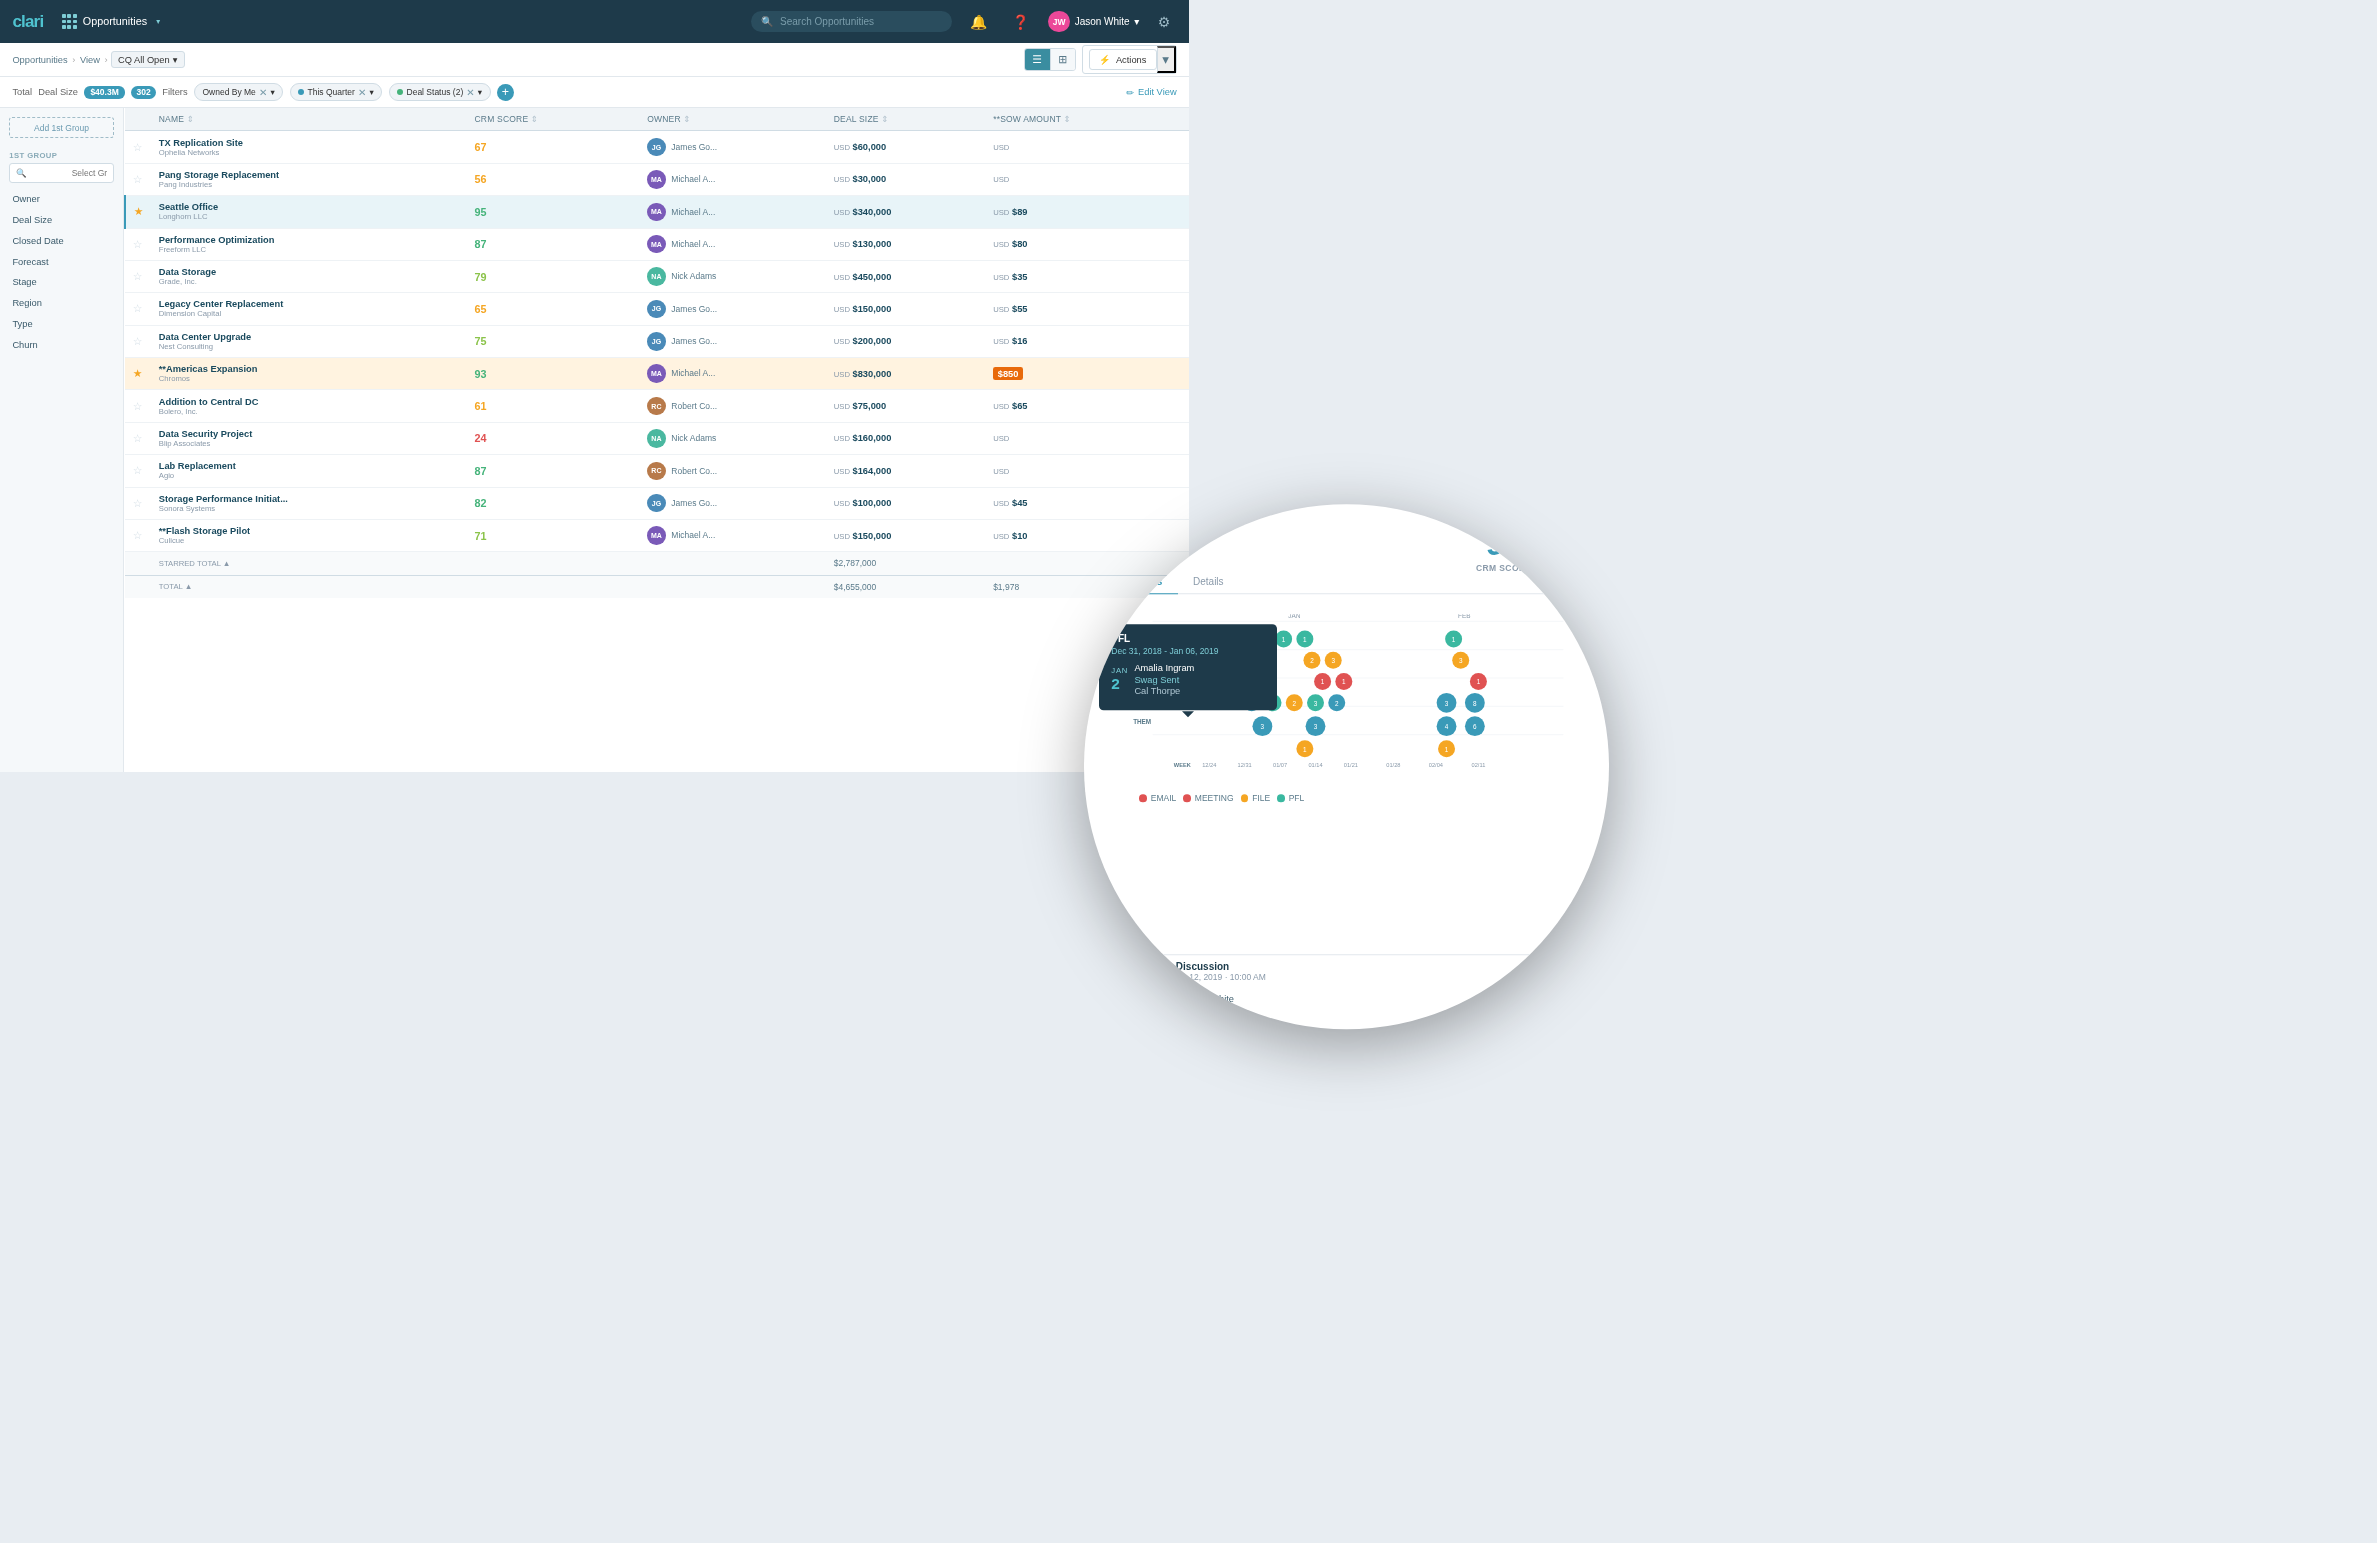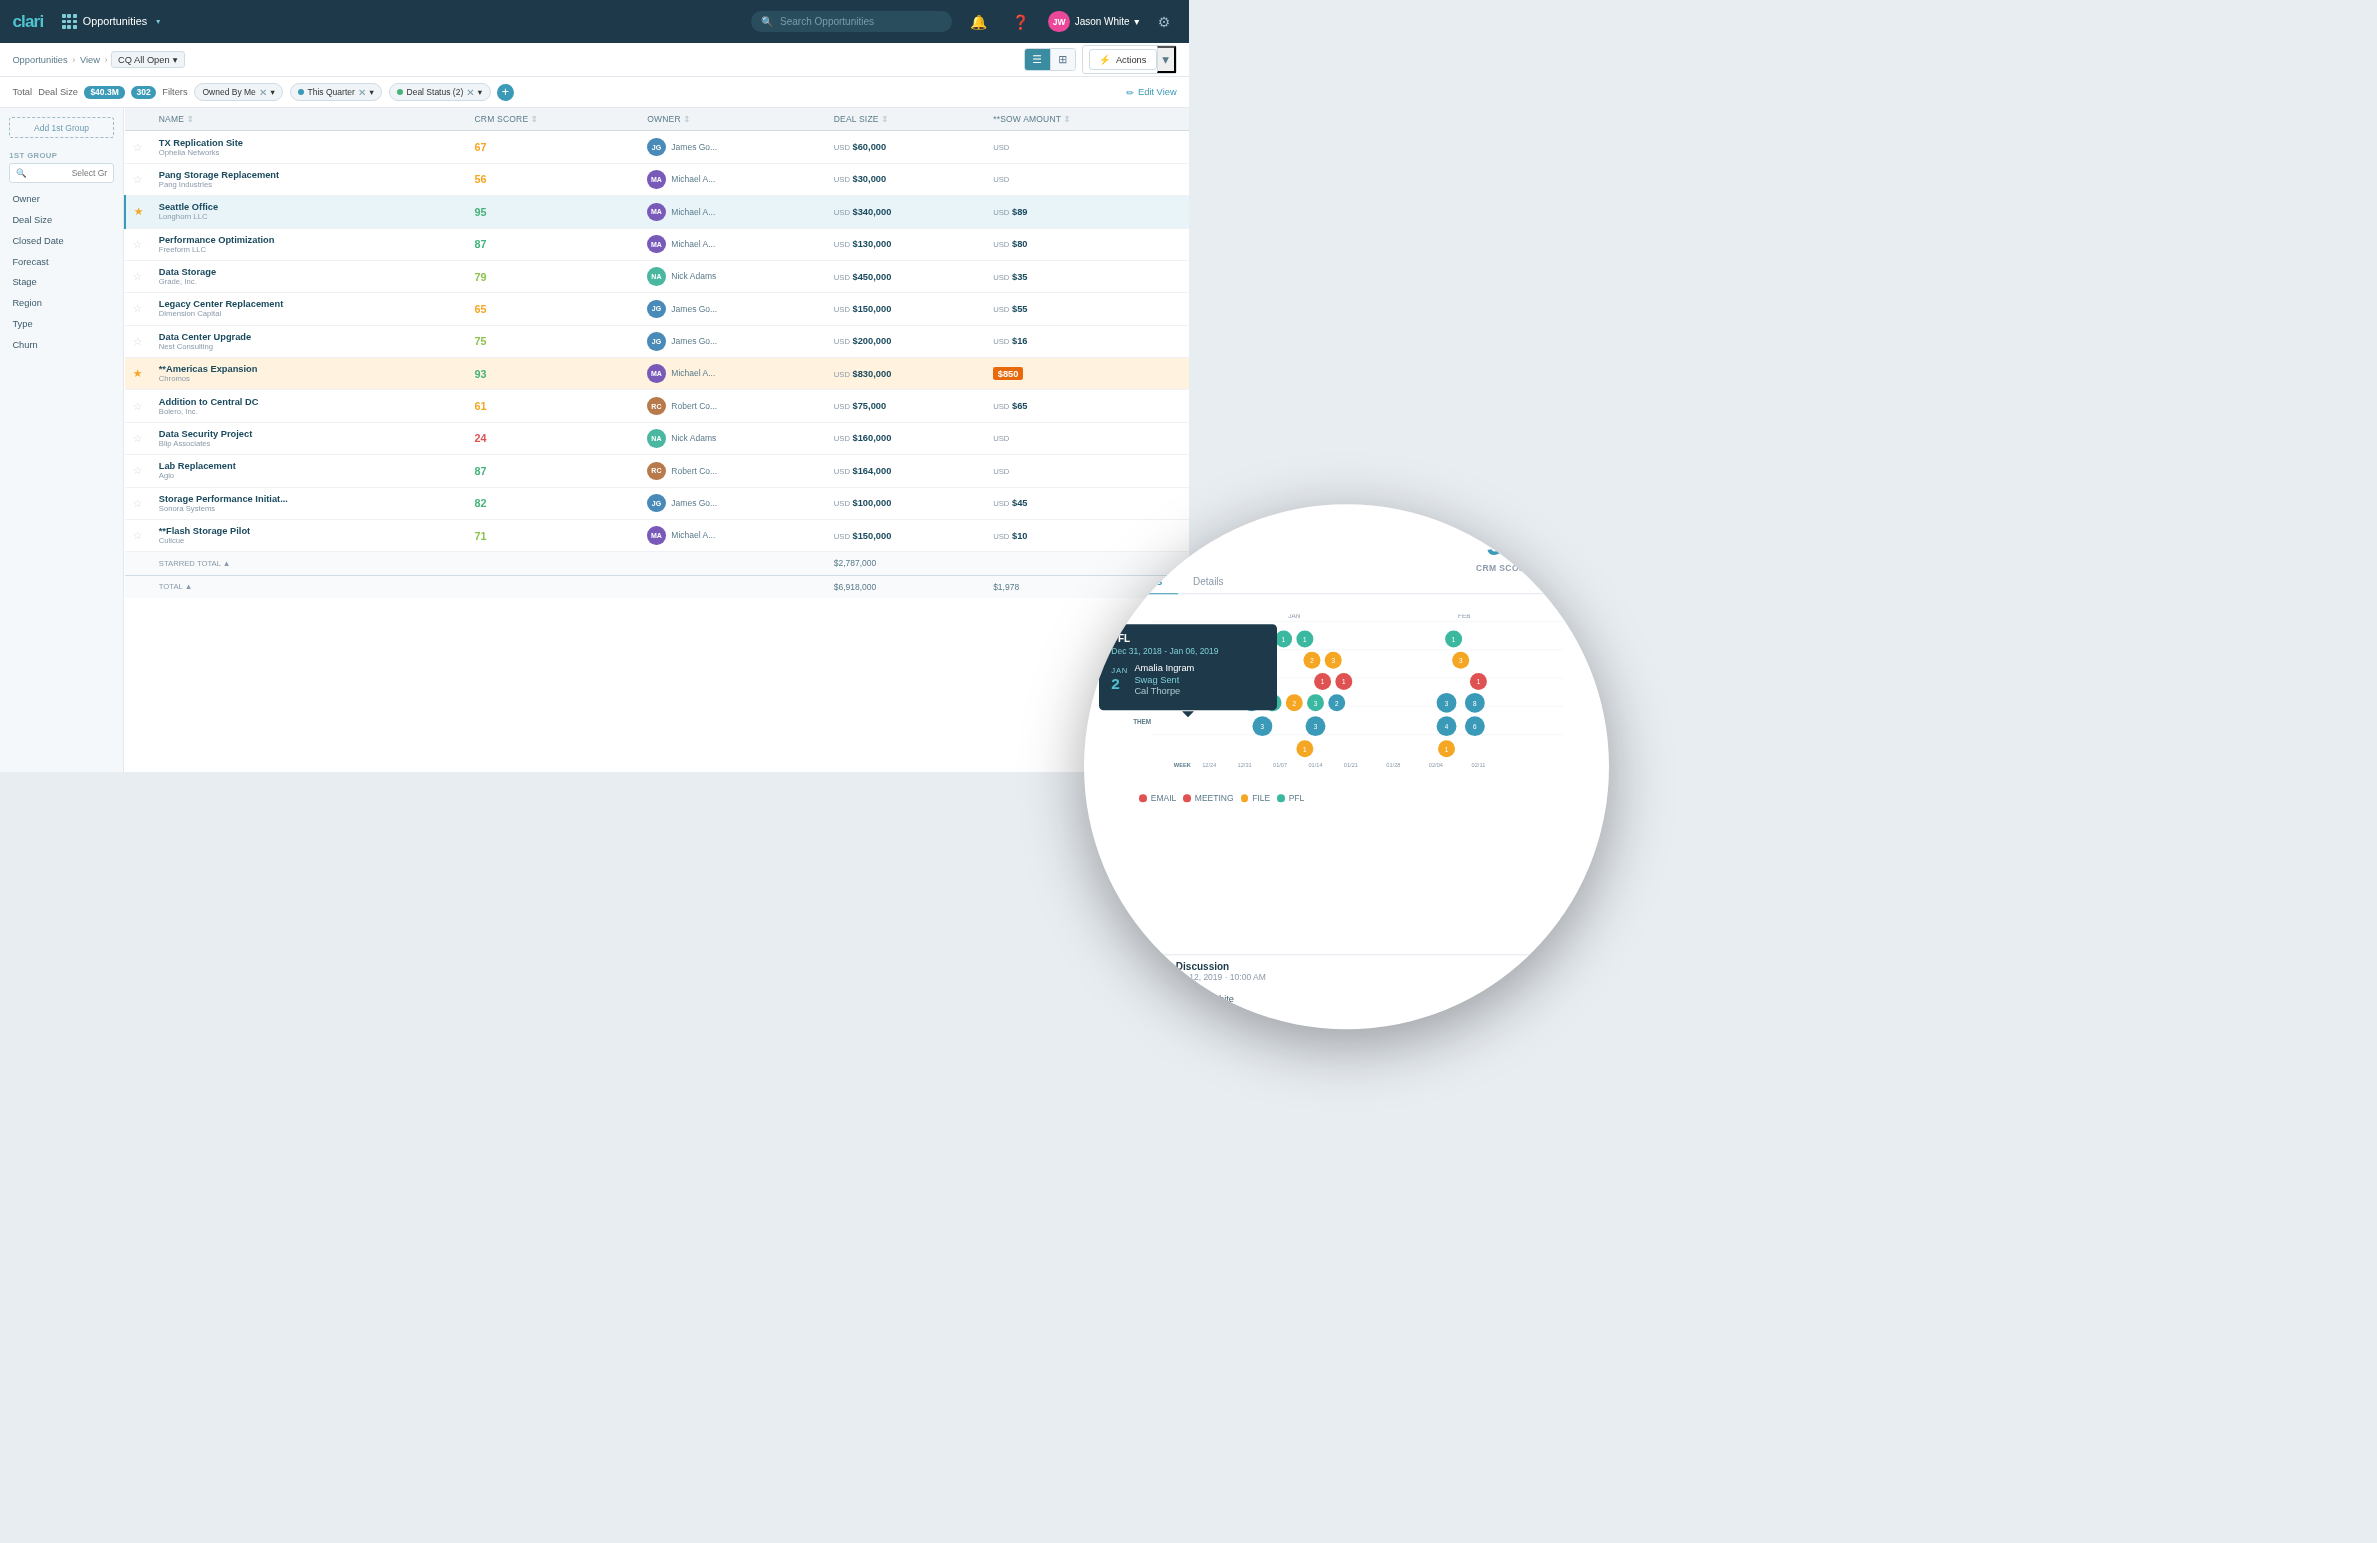--- a/index.html
+++ b/index.html
@@ -919,21 +919,21 @@
           <td></td>
           <td colspan="2" style="font-size:7.7px;color:#8a9aaa;text-transform:uppercase;">STARRED TOTAL ▲</td>
           <td></td>
           <td class="footer-total">$2,787,000</td>
           <td></td>
         </tr>
         <tr class="footer-row">
           <td></td>
           <td colspan="2" style="font-size:7.7px;color:#8a9aaa;text-transform:uppercase;">TOTAL ▲</td>
           <td></td>
-          <td class="footer-total">$6,918,000</td>
+          <td class="footer-total">$4,655,000</td>
           <td class="footer-total">$1,978</td>
         </tr>
       </tfoot>
     </table>
   </div>
 </div>
 
 <div class="popup-overlay">
   <div class="popup-circle">
     <div class="popup-inner">

